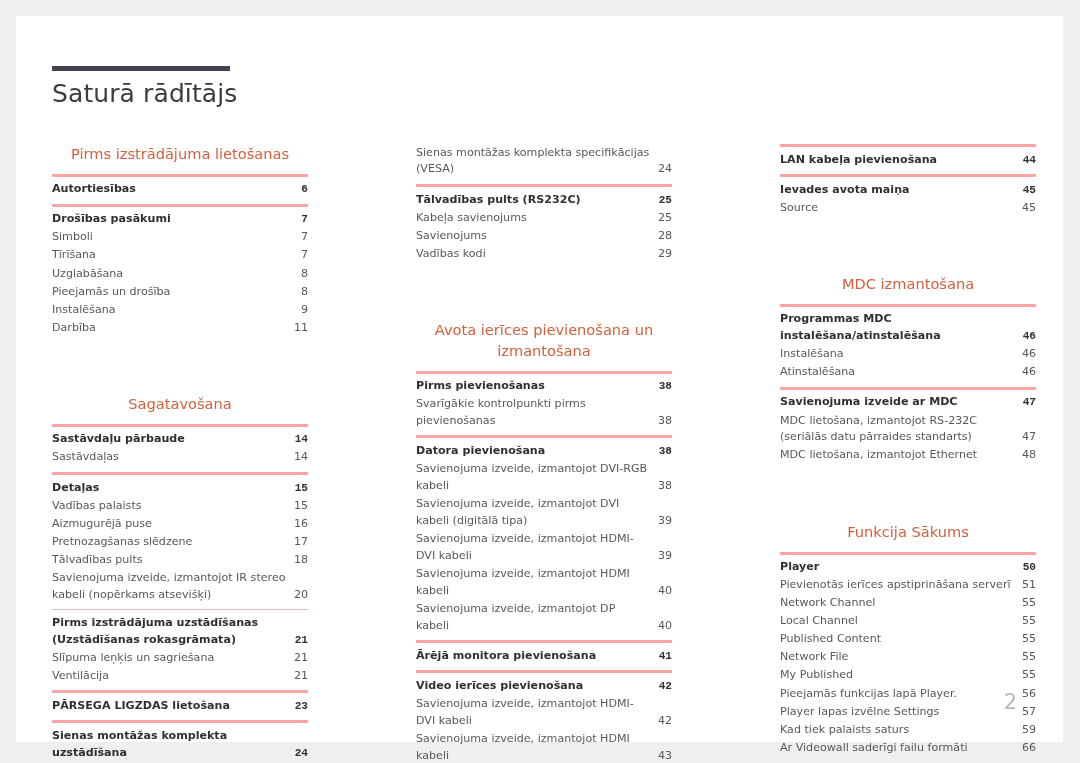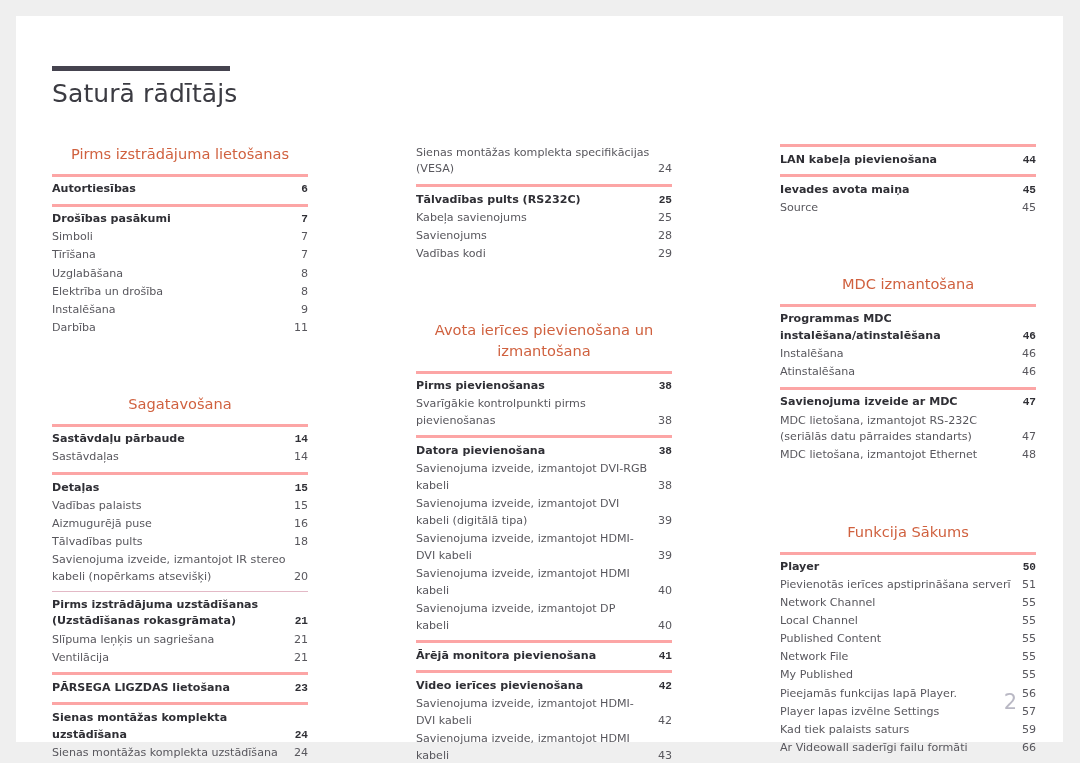--- a/index.html
+++ b/index.html
@@ -139,21 +139,21 @@
           </div>
           <div class="entry">
             <span class="lbl">Tīrīšana</span>
             <span class="pg">7</span>
           </div>
           <div class="entry">
             <span class="lbl">Uzglabāšana</span>
             <span class="pg">8</span>
           </div>
           <div class="entry">
-            <span class="lbl">Elektrība un drošība</span>
+            <span class="lbl">Pieejamās un drošība</span>
             <span class="pg">8</span>
           </div>
           <div class="entry">
             <span class="lbl">Instalēšana</span>
             <span class="pg">9</span>
           </div>
           <div class="entry">
             <span class="lbl">Darbība</span>
             <span class="pg">11</span>
           </div>
@@ -174,20 +174,24 @@
             <span class="lbl">Detaļas</span>
             <span class="pg">15</span>
           </div>
           <div class="entry">
             <span class="lbl">Vadības palaists</span>
             <span class="pg">15</span>
           </div>
           <div class="entry">
             <span class="lbl">Aizmugurējā puse</span>
             <span class="pg">16</span>
+          </div>
+          <div class="entry">
+            <span class="lbl">Pretnozagšanas slēdzene</span>
+            <span class="pg">17</span>
           </div>
           <div class="entry">
             <span class="lbl">Tālvadības pults</span>
             <span class="pg">18</span>
           </div>
           <div class="entry">
             <span class="lbl">Savienojuma izveide, izmantojot IR stereo kabeli (nopērkams atsevišķi)</span>
             <span class="pg">20</span>
           </div>
         </div>

